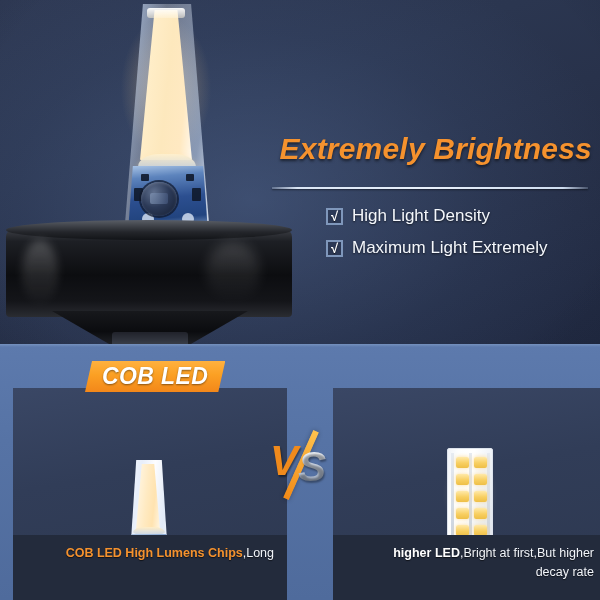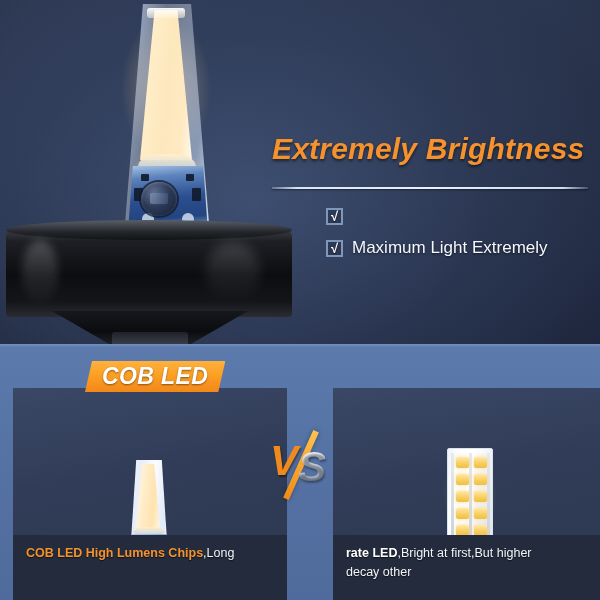--- a/index.html
+++ b/index.html
@@ -1,20 +1,21 @@
 <!DOCTYPE html>
 <html><head>
 <meta charset="utf-8">
 <style>
   html,body{margin:0;padding:0;background:#0e1420;}
   *{box-sizing:border-box;}
   .stage{
     position:relative;width:600px;height:600px;overflow:hidden;
     font-family:"Liberation Sans","DejaVu Sans",sans-serif;
     background:#701a75;
+    text-align:right;
   }
 
   
   .hero{
     position:absolute;left:0;top:0;width:600px;height:344px;overflow:hidden;
     background:
       radial-gradient(ellipse 520px 360px at 42% 58%, rgba(92,118,165,.42) 0%, rgba(72,96,140,.16) 46%, rgba(40,52,78,0) 72%),
       linear-gradient(160deg,#2f3a55 0%,#2b3650 34%,#252e46 70%,#202941 100%);
   }
   .hero-vig{
@@ -295,20 +296,21 @@
       <div class="bulb-taper"></div>
       <div class="bulb-neck"></div>
     </div>
 
     <div class="headline">Extremely Brightness</div>
     <div class="rule"></div>
 
     <div class="features">
       <div class="feature">
         <span class="cbox">√</span>
+        <span class="feature-label">High Light Density</span>
       </div>
       <div class="feature">
         <span class="cbox">√</span>
         <span class="feature-label">Maximum Light Extremely</span>
       </div>
     </div>
   </div>
 
   <div class="compare">
 
@@ -349,23 +351,23 @@
             <div class="smd-led" style="left:8px;top:76px;"></div>
             <div class="smd-led" style="left:26px;top:76px;"></div>
           </div>
           <div class="smd-base"></div>
           <div class="smd-pin" style="left:22px;"></div>
           <div class="smd-pin" style="left:38px;"></div>
         </div>
       </div>
       <div class="panel-cap">
         <div class="cap-line">
-          <span class="cap-strong-white">rate LED</span><span>,Bright at first,But higher</span>
+          <span class="cap-strong-white">higher LED</span><span>,Bright at first,But higher</span>
         </div>
-        <div class="cap-line">decay other</div>
+        <div class="cap-line">decay rate</div>
       </div>
     </div>
   </div>
 
   <div class="badge cob">COB LED</div>
 
   <div class="vs">
     <div class="vs-v">V</div>
     <div class="vs-slash"></div>
     <div class="vs-s">S</div>

